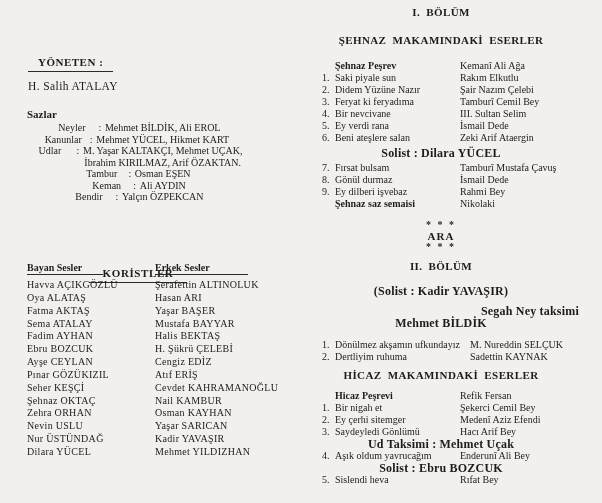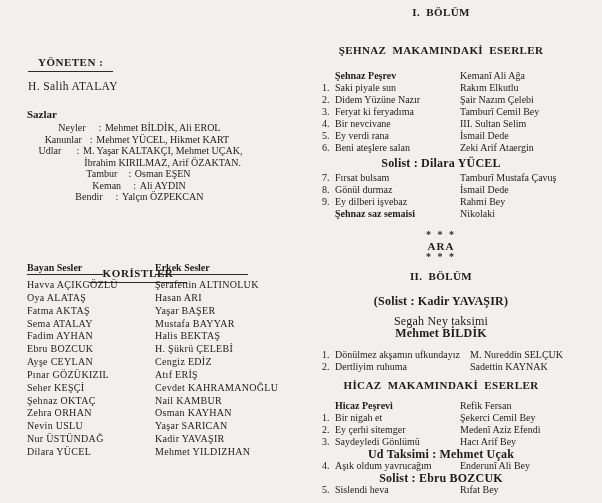--- a/index.html
+++ b/index.html
@@ -31,31 +31,31 @@
   .voices-erkek{left:155px;width:140px;}
   .vheader{font-weight:bold;font-size:10px;line-height:11px;padding-bottom:1px;border-bottom:1.3px solid #2a2a2a;}
   .vheader.w-bayan{width:76px;}
   .vheader.w-erkek{width:93px;}
   .names{margin-top:4px;line-height:12.85px;letter-spacing:.3px;white-space:nowrap;}
 
   
   .page-right{position:absolute;left:300px;top:0;width:302px;height:503px;}
   .right-content{position:absolute;left:3px;top:0;width:276px;}
   .rhead{font-size:11px;font-weight:bold;text-align:center;line-height:13px;word-spacing:3px;letter-spacing:.4px;}
-  .mt6{margin-top:6px;} .mt8{margin-top:8px;} .mt9{margin-top:25px;} .mt10{margin-top:10px;}
+  .mt6{margin-top:6px;} .mt8{margin-top:8px;} .mt9{margin-top:15px;} .mt10{margin-top:10px;}
   .mt12{margin-top:12px;} .mt13{margin-top:13px;} .mt3{margin-top:3px;}
 
   .prow{position:relative;height:12px;line-height:12px;font-size:10px;white-space:nowrap;padding-left:19px;}
   .pnum{display:inline-block;width:13px;}
   .pcomposer{position:absolute;left:157px;top:0;}
   .p2 .pcomposer{left:167px;}
   .bold-title .ptitle{font-weight:bold;}
 
   .cline{height:12px;line-height:12px;font-size:12px;text-align:center;font-weight:bold;letter-spacing:.2px;}
-  .cline-normal{font-weight:normal;}
+  .cline-normal{font-weight:bold;text-align:right;}
   .stars{height:10px;line-height:10px;font-size:10px;text-align:center;font-weight:bold;letter-spacing:2px;}
   .ara{height:12px;line-height:12px;font-size:11px;text-align:center;font-weight:bold;letter-spacing:1px;}
 </style>
 </head>
 <body>
 
 <div class="sheet">
 
   <div class="page-left">
 

